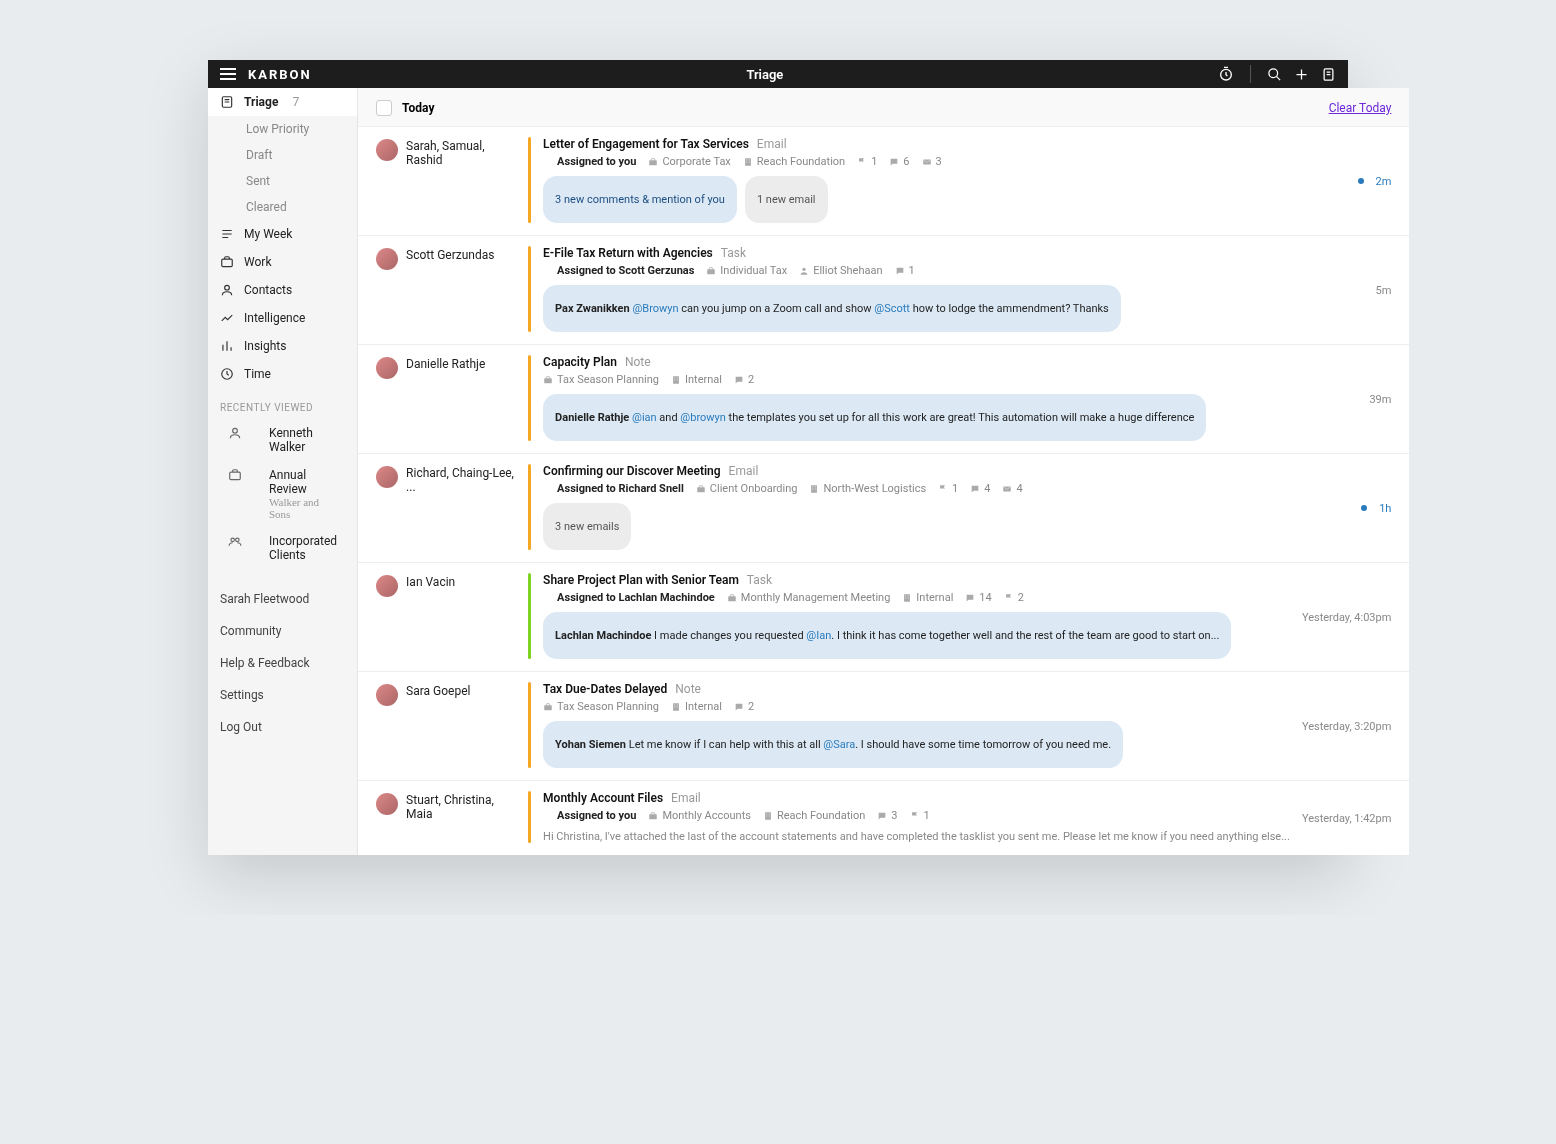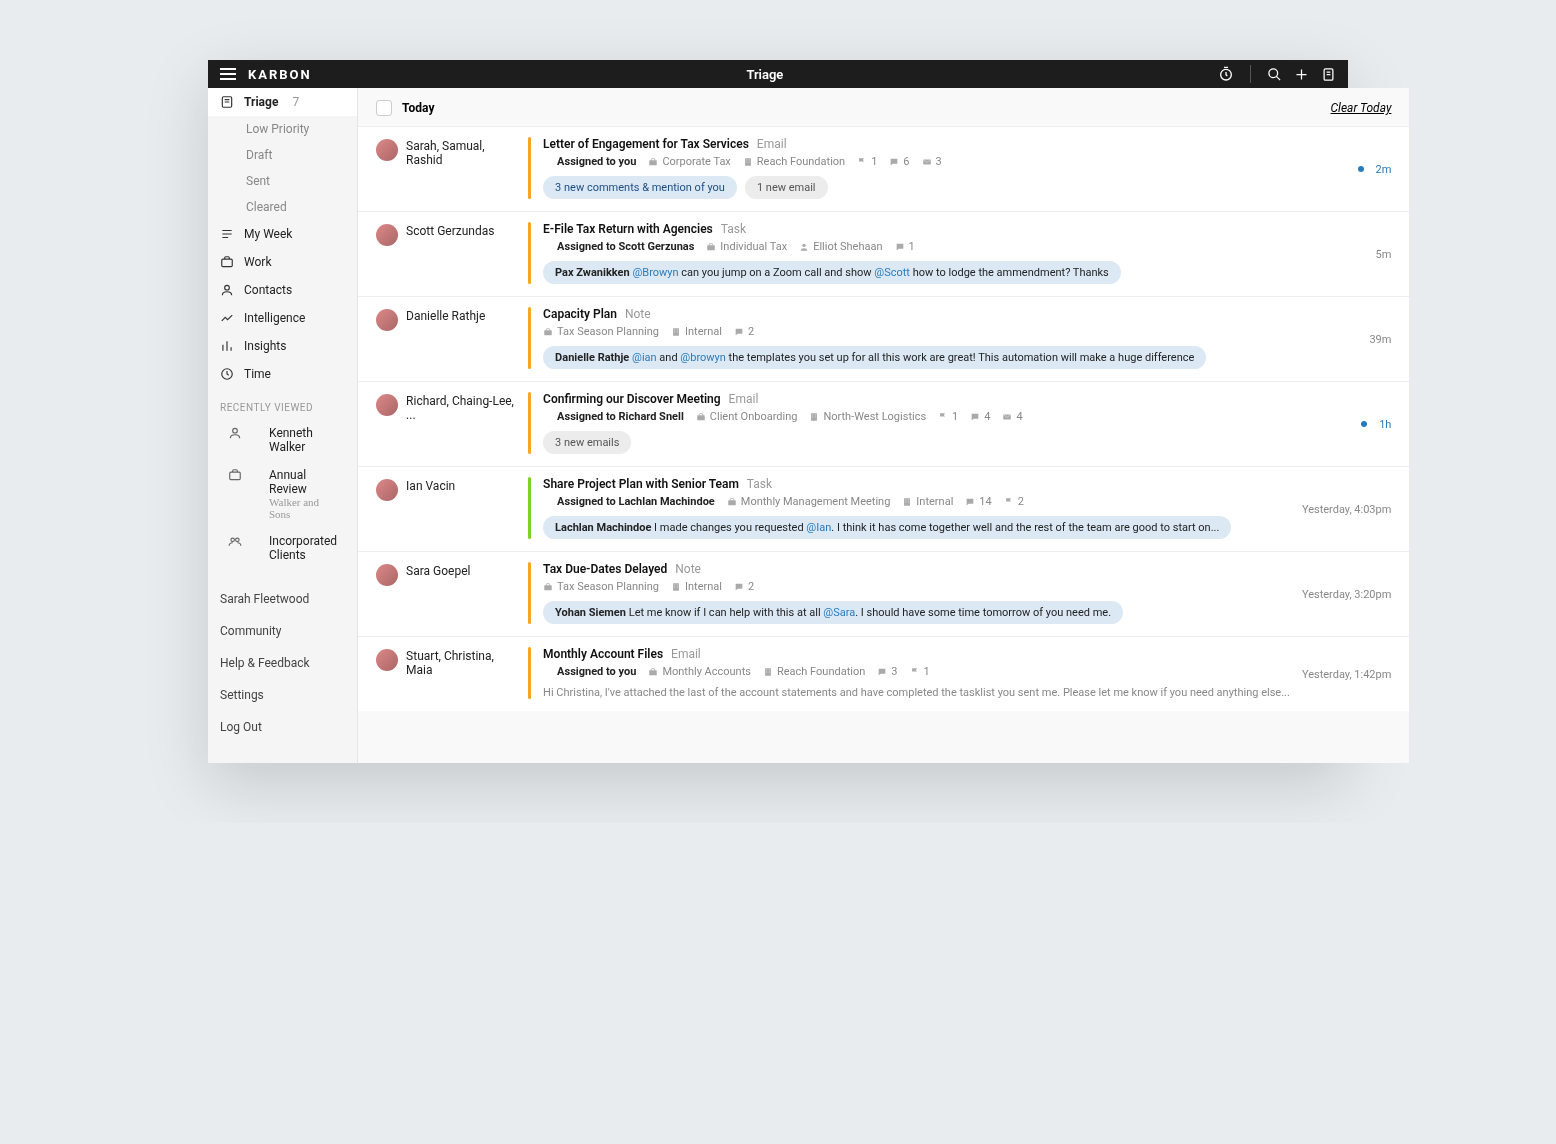--- a/index.html
+++ b/index.html
@@ -27,38 +27,38 @@
 .main { flex:1; background:#f9f9f9; }
 .filterbar { display:flex; align-items:center; padding:10px 18px; border-bottom:1px solid #e5e5e5; font-size:13px; }
 .filterbar .filter-label { font-weight:700; }
 .filterbar .chevron { margin-left:6px; font-size:10px; color:#666; }
 .filterbar .spacer { flex:1; }
 .filterbar .pager { color:#555; font-size:12px; display:flex; align-items:center; gap:10px; }
 .filterbar .pager .arrow { cursor:pointer; color:#333; font-weight:700; }
 .section-header { display:flex; align-items:center; padding:12px 18px 10px; }
 .section-header .checkbox { width:16px; height:16px; border:1px solid #ccc; border-radius:3px; background:#fff; margin-right:10px; }
 .section-header .label { font-weight:700; font-size:12px; }
-.section-header .clear { margin-left:auto; font-size:12px; text-decoration:underline; color:#000000; cursor:pointer;font-style:italic; }
+.section-header .clear { margin-left:auto; font-size:12px; text-decoration:underline; color:#6d28d9; cursor:pointer; }
 .card { background:#fff; border-top:1px solid #eee; display:flex; padding:10px 18px 12px; gap:12px; font-size:12px; }
 .card .people { width:140px; display:flex; align-items:flex-start; gap:8px; padding-top:2px; }
 .card .avatar { width:22px; height:22px; border-radius:50%; background:linear-gradient(135deg,#d88,#a66); flex-shrink:0; }
 .card .people .names { font-size:12px; color:#222; }
 .card .bar { width:3px; border-radius:2px; align-self:stretch; }
 .bar.orange { background:#f5a623; }
 .bar.green { background:#7ed321; }
 .card .body { flex:1; min-width:0; }
 .card .titleline { display:flex; align-items:baseline; gap:8px; }
 .card .titleline .subject { font-weight:600; color:#111; }
 .card .titleline .type { color:#999; }
 .card .meta { display:flex; flex-wrap:wrap; gap:6px 12px; margin-top:4px; color:#888; font-size:11px; align-items:center; }
 .card .meta .chip { display:inline-flex; align-items:center; gap:4px; }
 .card .meta .chip svg { flex-shrink:0; }
 .card .meta .assigned { font-weight:700; color:#222; }
 .card .pills { margin-top:8px; display:flex; gap:8px; flex-wrap:wrap; }
-.pill { display:inline-block; padding:5px 12px; border-radius:14px; font-size:11px; background:#eef; }
+.pill { display:inline-block; padding:17px 12px; border-radius:14px; font-size:11px; background:#eef; }
 .pill.blue { background:#dce9f5; color:#1d4e80; }
 .pill.gray { background:#ececec; color:#555; }
 .pill.mention { background:#dce9f5; color:#222; max-width:100%; white-space:nowrap; overflow:hidden; text-overflow:ellipsis; }
 .pill .bold { font-weight:700; }
 .pill .at { color:#2a7bbd; }
 .card .snippet { margin-top:8px; color:#888; font-size:11px; white-space:nowrap; overflow:hidden; text-overflow:ellipsis; }
 .card .time { color:#888; font-size:11px; white-space:nowrap; padding-top:2px; display:flex; align-items:center; gap:12px; }
 .card .time .dot { width:6px; height:6px; border-radius:50%; background:#2a7bbd; }
 .card .time.accent { color:#2a7bbd; }
 svg { display:block; }

